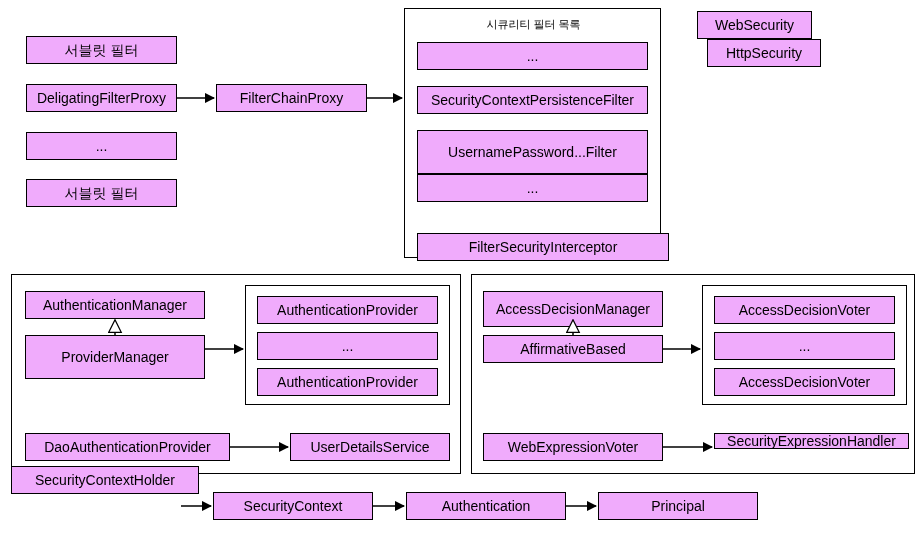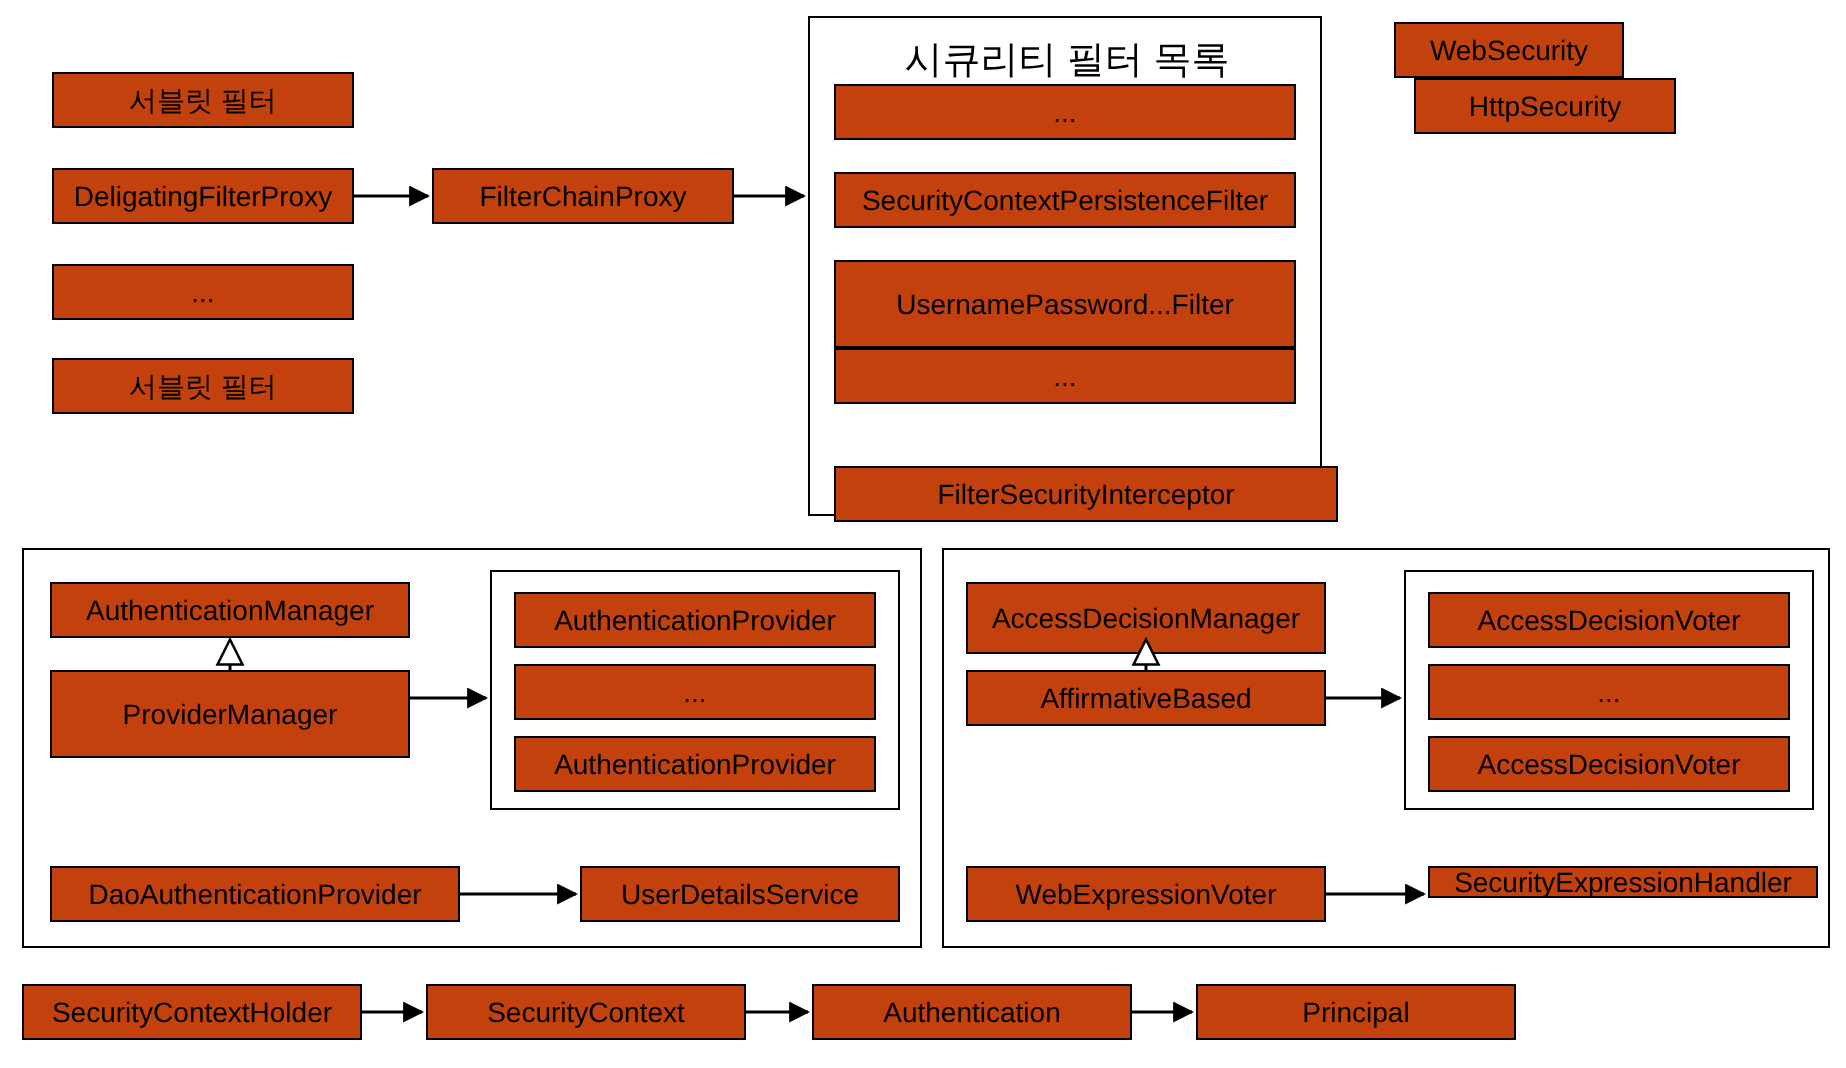--- a/index.html
+++ b/index.html
@@ -9,39 +9,39 @@
     height: 534px;
     font-family: Arial, "Malgun Gothic", sans-serif;
     font-size: 14px;
     background: #fff;
     color: #000;
     position: relative;
   }
   .box {
     position: absolute;
     border: 1px solid #000;
-    background: #c2410c;
+    background: #f0abfc;
     display: flex;
     align-items: center;
     justify-content: center;
     text-align: center;
     box-sizing: border-box;
     line-height: 1.2;
     padding: 2px 4px;
   }
   .container {
     position: absolute;
     border: 1px solid #000;
     background: #fff;
     box-sizing: border-box;
   }
   .title {
     position: absolute;
     text-align: center;
-    font-size: 19px;
+    font-size: 11px;
   }
   svg.overlay {
     position: absolute;
     left: 0;
     top: 0;
     width: 923px;
     height: 534px;
     pointer-events: none;
   }
 </style>
@@ -58,21 +58,21 @@
 <div class="container" style="left:404px; top:8px; width:257px; height:250px;">
   <div class="title" style="left:0; top:8px; width:257px;">시큐리티 필터 목록</div>
 </div>
 <div class="box" style="left:417px; top:42px;  width:231px; height:28px;">...</div>
 <div class="box" style="left:417px; top:86px;  width:231px; height:28px;">SecurityContextPersistenceFilter</div>
 <div class="box" style="left:417px; top:130px; width:231px; height:44px;">UsernamePassword...Filter</div>
 <div class="box" style="left:417px; top:174px; width:231px; height:28px;">...</div>
 <div class="box" style="left:417px; top:218px; width:252px; height:28px;margin-top:15px;">FilterSecurityInterceptor</div>
 
 <div class="box" style="left:697px; top:11px; width:115px; height:28px;">WebSecurity</div>
-<div class="box" style="left:707px; top:39px; width:131px; height:28px;">HttpSecurity</div>
+<div class="box" style="left:707px; top:39px; width:114px; height:28px;">HttpSecurity</div>
 
 <div class="container" style="left:11px; top:274px; width:450px; height:200px;"></div>
 
 <div class="container" style="left:245px; top:285px; width:205px; height:120px;"></div>
 
 <div class="box" style="left:25px; top:291px; width:180px; height:28px;">AuthenticationManager</div>
 <div class="box" style="left:25px; top:335px; width:180px; height:44px;">ProviderManager</div>
 
 <div class="box" style="left:257px; top:296px; width:181px; height:28px;">AuthenticationProvider</div>
 <div class="box" style="left:257px; top:332px; width:181px; height:28px;">...</div>
@@ -88,21 +88,21 @@
 <div class="box" style="left:483px; top:291px; width:180px; height:36px;">AccessDecisionManager</div>
 <div class="box" style="left:483px; top:335px; width:180px; height:28px;">AffirmativeBased</div>
 
 <div class="box" style="left:714px; top:296px; width:181px; height:28px;">AccessDecisionVoter</div>
 <div class="box" style="left:714px; top:332px; width:181px; height:28px;">...</div>
 <div class="box" style="left:714px; top:368px; width:181px; height:28px;">AccessDecisionVoter</div>
 
 <div class="box" style="left:483px; top:433px; width:180px; height:28px;">WebExpressionVoter</div>
 <div class="box" style="left:714px; top:433px; width:195px; height:16px;">SecurityExpressionHandler</div>
 
-<div class="box" style="left:11px;  top:492px; width:170px; height:28px;">SecurityContextHolder</div>
+<div class="box" style="left:11px;  top:466px; width:188px; height:28px;">SecurityContextHolder</div>
 <div class="box" style="left:213px; top:492px; width:160px; height:28px;">SecurityContext</div>
 <div class="box" style="left:406px; top:492px; width:160px; height:28px;">Authentication</div>
 <div class="box" style="left:598px; top:492px; width:160px; height:28px;">Principal</div>
 
 <svg class="overlay" viewBox="0 0 923 534">
   <defs>
     <marker id="arrow" viewBox="0 0 10 10" refX="9" refY="5" markerWidth="7" markerHeight="7" orient="auto-start-reverse">
       <path d="M 0 0 L 10 5 L 0 10 z" fill="#000"></path>
     </marker>
     <marker id="hollow" viewBox="0 0 12 12" refX="10" refY="6" markerWidth="10" markerHeight="10" orient="auto-start-reverse">

